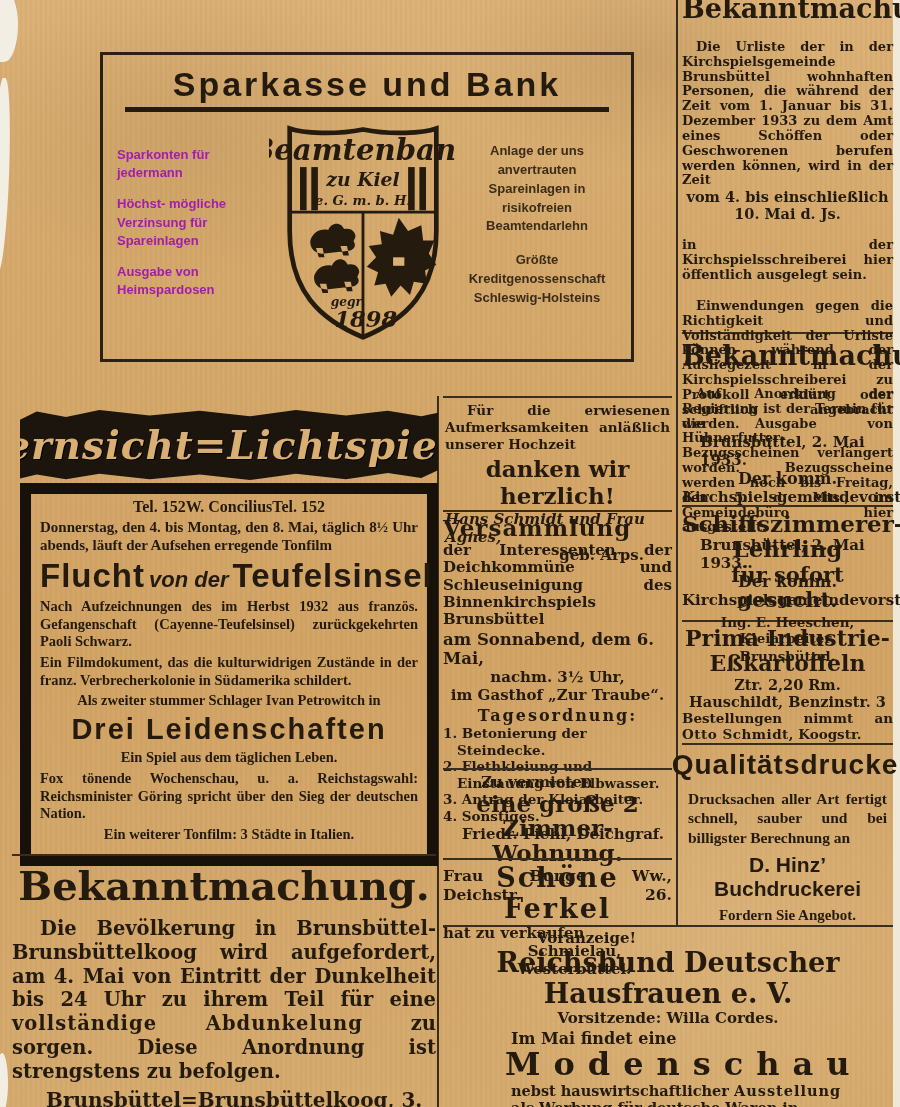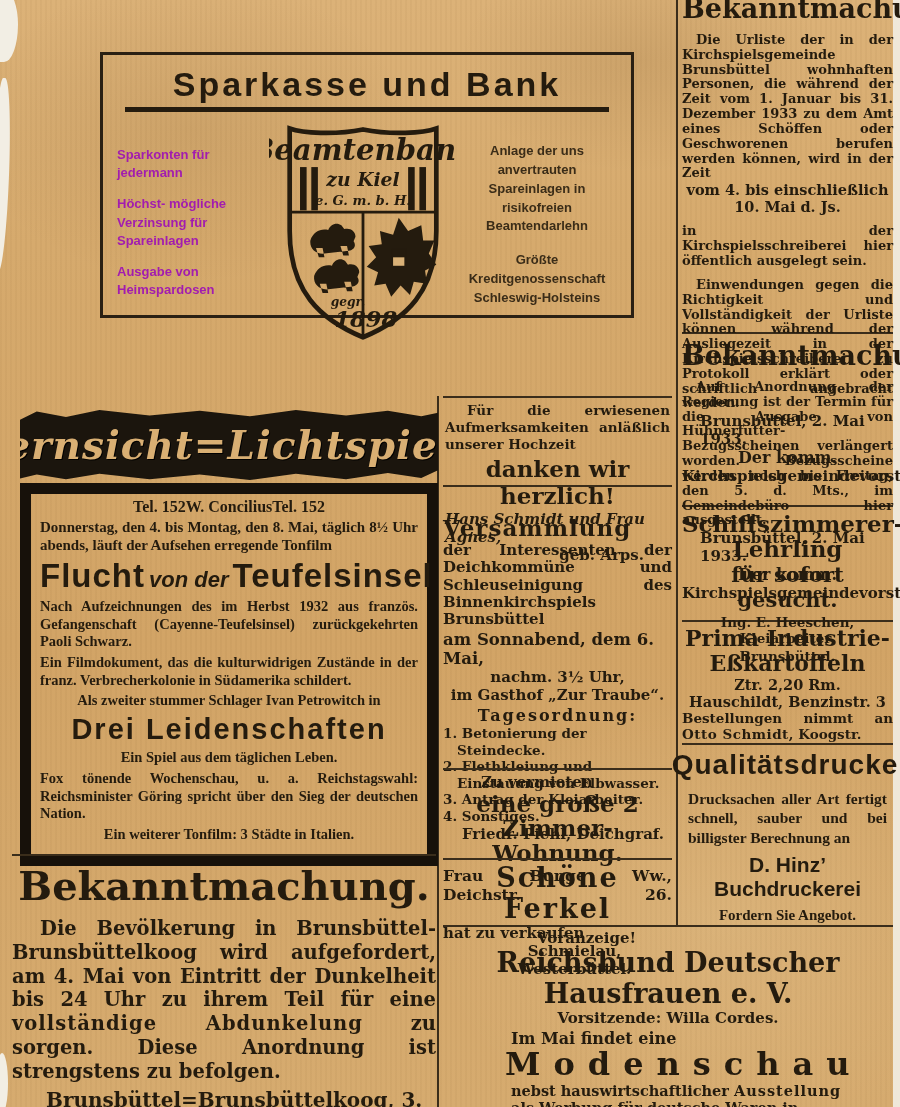--- a/index.html
+++ b/index.html
@@ -18,21 +18,21 @@
   #edge-right{right:0;top:0;width:7px;height:1107px;opacity:.9;}
   #edge-bottom-left{left:-4px;bottom:-6px;width:12px;height:60px;border-radius:50%;}
   .fx{font-family:"DejaVu Serif",serif;font-weight:bold;}
   .sans{font-family:"Liberation Sans",sans-serif;font-weight:bold;}
 
   .vline{position:absolute;width:2px;background:#3a2d1b;}
   #vline-mid{left:437px;top:396px;height:711px;}
   #vline-right{left:676px;top:0;height:925px;}
 
   
-  #ad-sparkasse{position:absolute;left:100px;top:52px;width:534px;height:266px;
+  #ad-sparkasse{position:absolute;left:100px;top:52px;width:534px;height:310px;
     border:3px solid #2a2013;box-sizing:border-box;padding:8px 14px 0;}
   .spk-title{font-size:34px;letter-spacing:3px;text-align:center;color:#241b0e;
     border-bottom:5px solid #241b0e;padding-bottom:3px;margin:2px 8px 0;}
   .spk-row{display:flex;margin-top:6px;}
   .spk-left{width:152px;padding-top:28px;font-size:13px;line-height:1.4;color:#a21caf;}
   .spk-left .it{margin-bottom:13px;}
   .spk-crest{width:188px;text-align:center;}
   .spk-right{width:160px;padding-top:24px;font-size:13px;line-height:1.45;
     text-align:center;color:#3a2c18;}
   .spk-right .it{margin-bottom:15px;}
@@ -56,21 +56,21 @@
 
   
   #notice-blackout{position:absolute;left:12px;top:854px;width:424px;border-top:2px solid #3a2d1b;
     padding-top:2px;color:#241b0e;}
   .bo-headline{font-size:40px;text-align:center;margin:4px 0 8px;}
   .bo-body{font-size:19.5px;line-height:1.22;text-align:justify;text-indent:28px;}
   .bo-date{font-size:20px;font-weight:bold;font-family:"DejaVu Serif",serif;padding-left:34px;margin-top:5px;}
 
   
   .mid{position:absolute;left:443px;width:229px;color:#241b0e;box-sizing:border-box;}
-  #thanks{top:396px;height:91px;border-top:2px solid #3a2d1b;border-bottom:2px solid #3a2d1b;padding:4px 2px 0;}
+  #thanks{top:396px;height:116px;border-top:2px solid #3a2d1b;border-bottom:2px solid #3a2d1b;padding:4px 2px 0;}
   .th-p1{font-size:13.5px;line-height:1.25;text-align:justify;text-indent:22px;}
   .th-p2{font-size:23px;text-align:center;margin:2px 0 1px;}
   .th-p3{font-weight:bold;font-size:15px;font-style:italic;}
   .th-p4{font-weight:bold;font-size:15px;text-align:right;padding-right:26px;}
   #versammlung{top:514px;}
   .vs-headline{font-size:23px;text-align:left;letter-spacing:1px;}
   .vs-sub{font-size:15px;line-height:1.15;text-align:justify;margin-top:1px;}
   .vs-when1{font-size:16.5px;margin-top:2px;}
   .vs-when2,.vs-where{font-size:15px;text-align:center;}
   .vs-agenda-label{font-size:16px;text-align:center;letter-spacing:2px;margin-top:2px;}
@@ -86,21 +86,21 @@
   .fk-contact{font-size:15px;text-align:center;padding-left:34px;}
 
   
   .right{position:absolute;left:682px;width:211px;color:#241b0e;box-sizing:border-box;border-bottom:2px solid #3a2d1b;}
   #urliste{top:-7px;height:341px;}
   #huehnerfutter{top:338px;height:169px;padding-top:2px;}
   #lehrling{top:509px;height:113px;padding-top:2px;}
   #kartoffeln{top:624px;height:121px;padding-top:2px;}
   #druckerei{top:747px;height:176px;border-bottom:none;padding-top:2px;}
   .fx-headline{font-size:27px;text-align:center;}
-  .fx-body{font-size:13px;line-height:1.14;text-align:justify;text-indent:14px;margin-top:9px;}
+  .fx-body{font-size:13px;line-height:1.14;text-align:justify;text-indent:14px;margin-top:16px;}
   .ur-bold{font-size:14.5px;text-align:center;line-height:1.15;margin:1px 0;}
   .fx-date{font-size:15px;font-weight:bold;font-family:"DejaVu Serif",serif;padding-left:18px;margin-top:1px;}
   .fx-sig1{font-size:16px;text-align:center;}
   .fx-sig2{font-size:15px;text-align:center;}
   .lh-head{font-size:23px;text-align:center;line-height:1.1;}
   .lh-head3{font-size:21px;text-align:center;}
   .lh-contact{font-size:13.5px;text-align:center;line-height:1.2;margin-top:2px;}
   .kt-head{font-size:22px;text-align:center;line-height:1.12;}
   .kt-price{font-size:14.5px;text-align:center;margin-top:1px;}
   .kt-seller{font-size:14.5px;text-align:center;}

